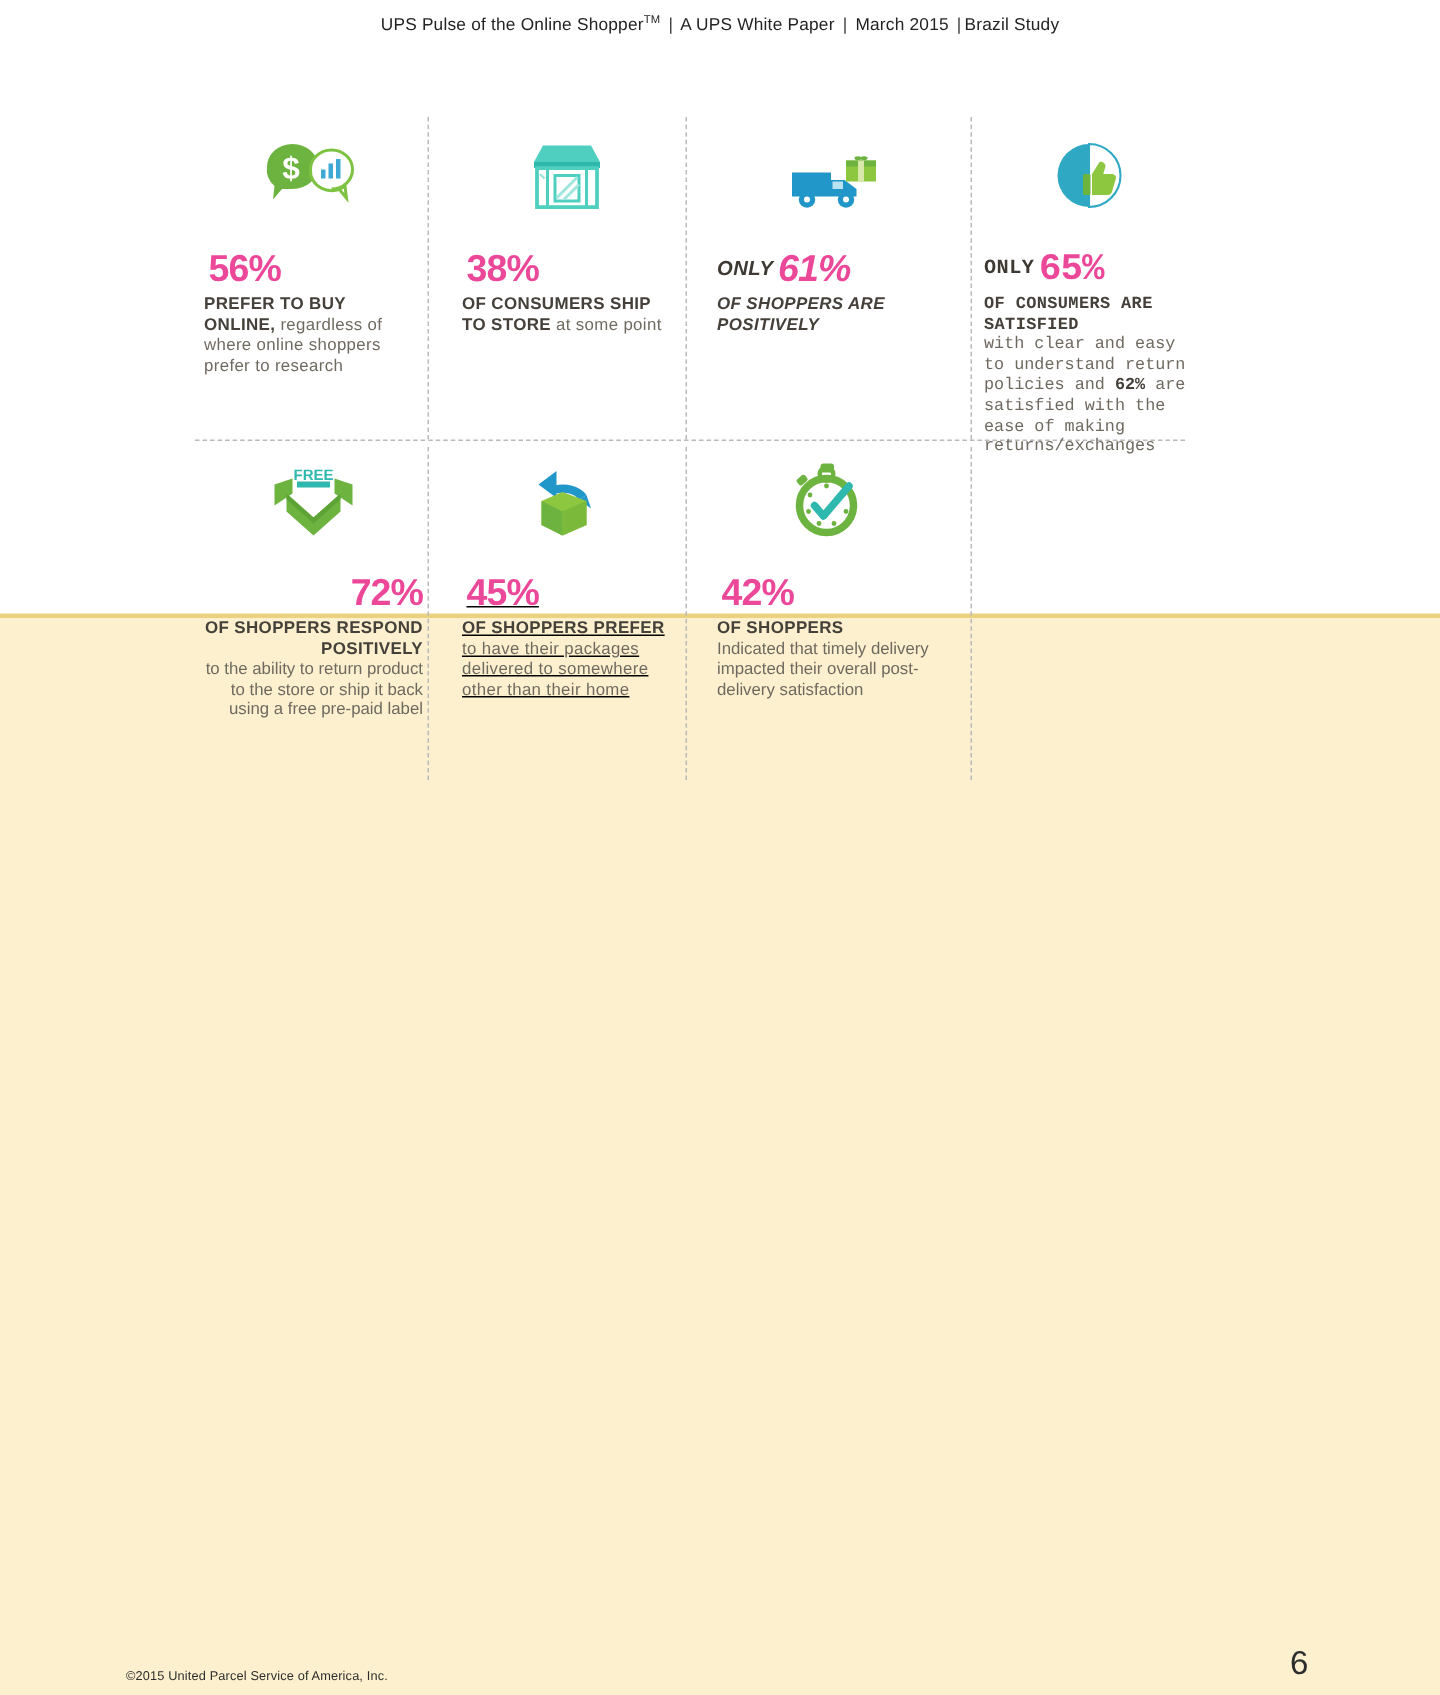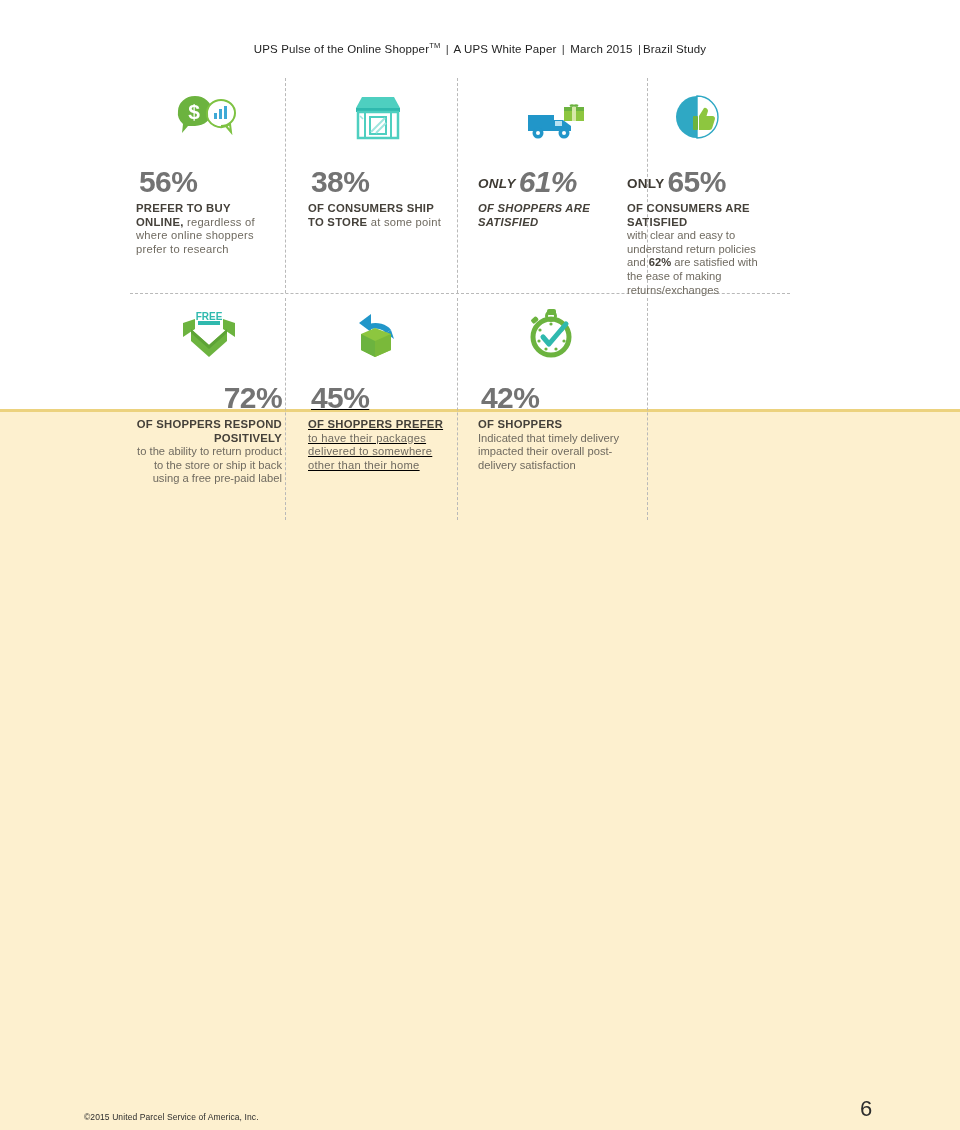--- a/index.html
+++ b/index.html
@@ -38,21 +38,20 @@
 
   
   .doc-header {
     position: absolute;
     left: 0;
     top: 0;
     width: 960px;
     height: 26px;
     z-index: 5;
     text-align: center;
-    margin-top: 33px;
   }
   .doc-header-text {
     display: inline-block;
     font-size: 11.5px;
     color: #232323;
     letter-spacing: 0.15px;
     line-height: 26px;
     white-space: nowrap;
   }
   .doc-header-text .sep {
@@ -92,23 +91,23 @@
   }
   .stat-only {
     font-size: 13.5px;
     font-weight: bold;
     color: #3e3a33;
     letter-spacing: 0.3px;
     vertical-align: 4px;
     margin-right: 3px;
   }
   .stat-pct {
-    font-size: 30px;
+    font-size: 25px;
     font-weight: bold;
-    color: #737373;
+    color: #ec4899;
     letter-spacing: -0.6px;
   }
   .stat-lead {
     font-size: 11.3px;
     font-weight: bold;
     color: #45413a;
     letter-spacing: 0.25px;
     line-height: 13.6px;
     margin: 0;
   }
@@ -246,25 +245,25 @@
         <rect x="40" y="14" width="20" height="4" fill="#6cb33f"></rect>
         <rect x="48" y="14" width="4" height="14" fill="#d7e8a8"></rect>
         <path d="M46 13 a4 4 0 0 1 4 0" fill="none" stroke="#6cb33f" stroke-width="2.4"></path>
         <path d="M50 13 a4 4 0 0 1 4 0" fill="none" stroke="#6cb33f" stroke-width="2.4"></path>
       </svg>
     </div>
     <div class="stat-text">
       <p class="stat-pct-line">
         <span class="stat-only">ONLY</span><span class="stat-pct">61%</span>
       </p>
-      <p class="stat-lead">OF SHOPPERS ARE SATISFIED</p>
-    </div>
-  </div>
-
-  <div class="stat-card" style="left:627px; top:12px; width:140px;">
+      <p class="stat-lead">OF SHOPPERS ARE POSITIVELY</p>
+    </div>
+  </div>
+
+  <div class="stat-card" style="left:656px; top:12px; width:140px;font-family:Liberation Mono, monospace;">
     <div class="stat-icon">
       <svg width="56" height="52" viewBox="0 0 56 52">
         <circle cx="28" cy="25" r="21" fill="#2fa8c4"></circle>
         <path d="M28 4 a21 21 0 0 1 0 42 Z" fill="#ffffff" stroke="#2fa8c4" stroke-width="1.4"></path>
         <path d="M30 24 l5 -8 a3 3 0 0 1 4 3 l-1.5 5 h6 a2.5 2.5 0 0 1 2.4 3.2 l-2.6 8.6 a3 3 0 0 1 -3 2.2 h-10.3 z" fill="#8dc63f"></path>
         <rect x="24" y="24" width="5" height="14" rx="1" fill="#6cb33f"></rect>
       </svg>
     </div>
     <div class="stat-text">
       <p class="stat-pct-line">

